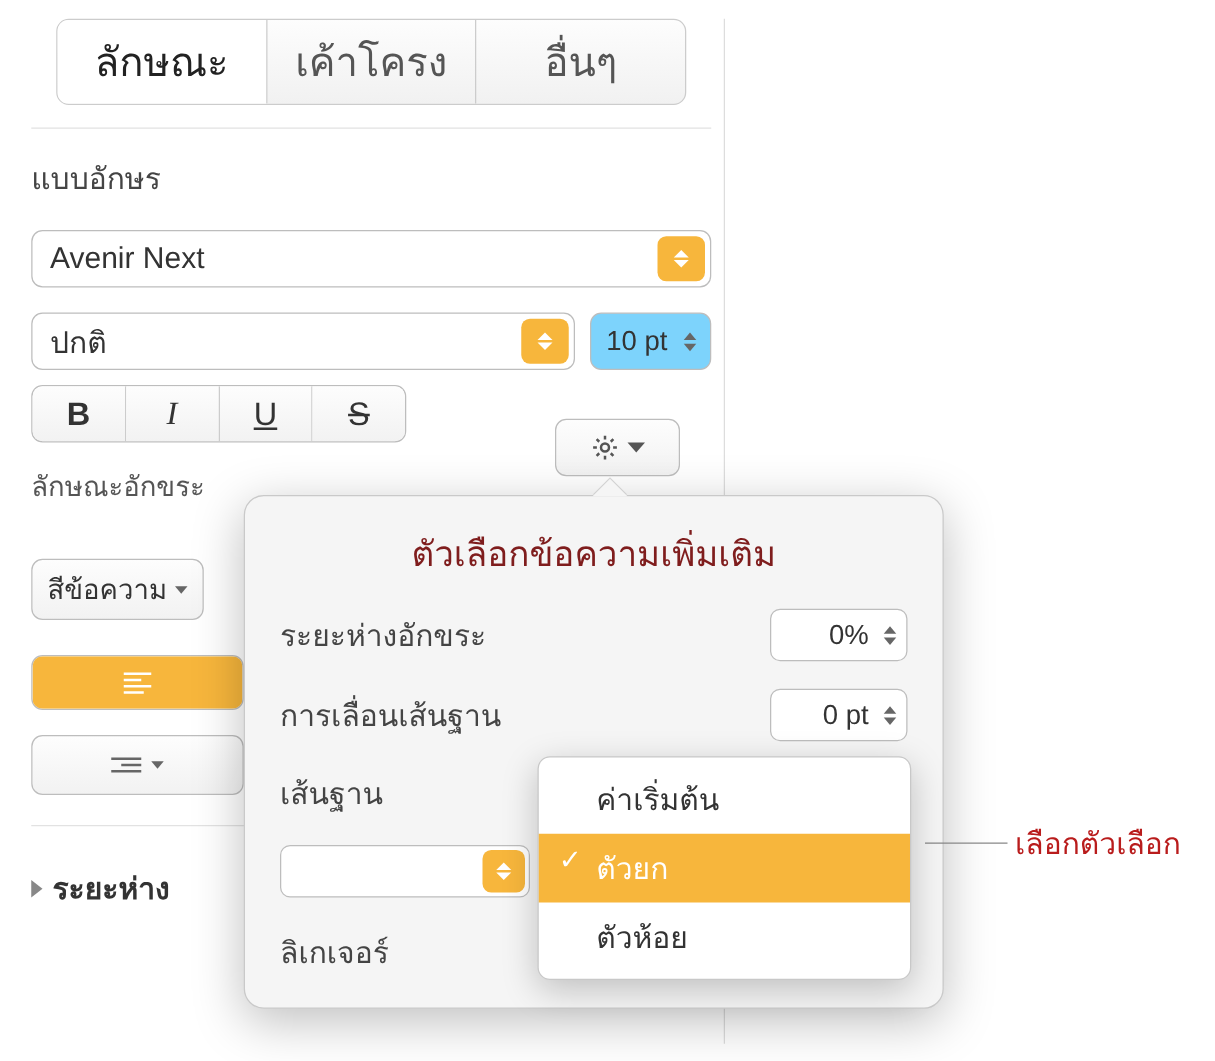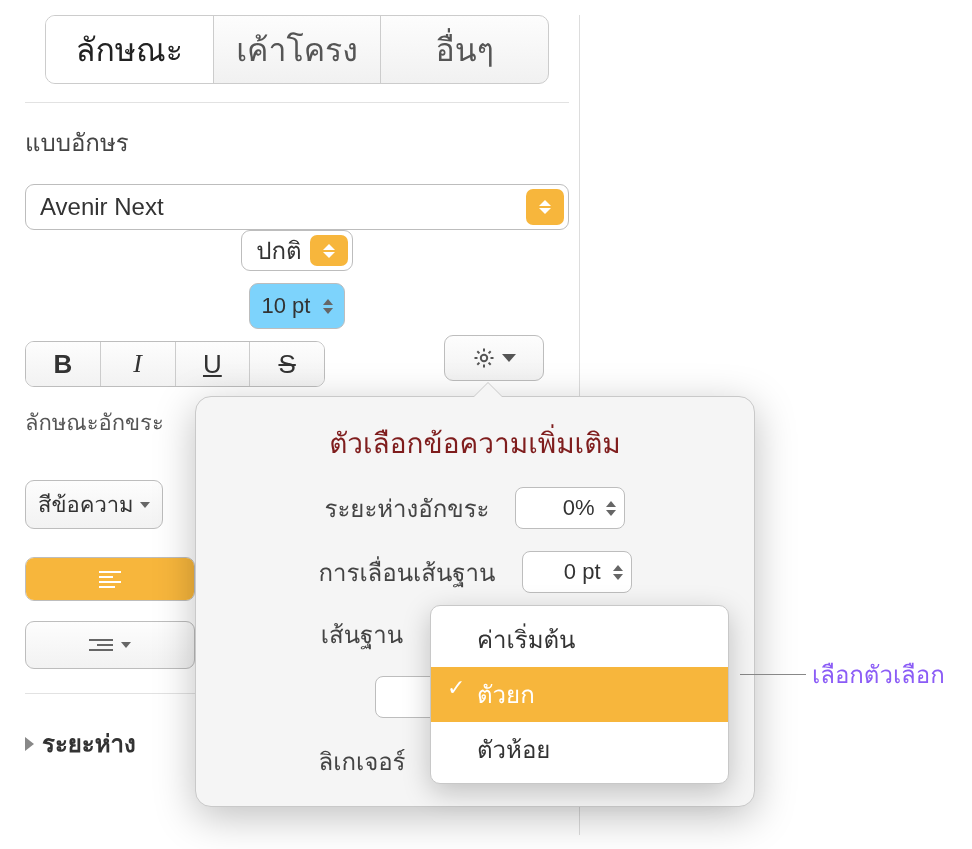--- a/index.html
+++ b/index.html
@@ -76,21 +76,21 @@
       gap: 2px;
     }
     .popup-arrows::before, .popup-arrows::after {
       content: "";
       width: 0; height: 0;
       border-left: 6px solid transparent;
       border-right: 6px solid transparent;
     }
     .popup-arrows::before { border-bottom: 6px solid #fff; }
     .popup-arrows::after { border-top: 6px solid #fff; }
-    .row { display: flex; gap: 12px; margin-top: 0; align-items: center; flex-direction: column; }
+    .row { display: flex; gap: 12px; margin-top: 20px; align-items: center; }
     .stepper {
       display: flex;
       align-items: center;
       background: #7dd3fc;
       border: 1px solid #bdbdbd;
       border-radius: 9px;
       height: 46px;
       padding: 0 34px 0 12px;
       position: relative;
       font-size: 22px;
@@ -246,21 +246,21 @@
     }
     .popover-title {
       text-align: center;
       font-size: 28px;
       color: #7f1d1d;
       margin-bottom: 22px;
     }
     .prow {
       display: flex;
       align-items: center;
-      justify-content: center;
+      justify-content: space-between;
       margin-bottom: 22px;
       gap: 26px;
     }
     .prow-label { font-size: 24px; color: #444; }
     .val-stepper {
       display: flex;
       align-items: center;
       border: 1px solid #bdbdbd;
       border-radius: 8px;
       background: #fff;
@@ -314,21 +314,21 @@
       font-size: 22px;
       min-width: 200px;
     }
     .small-popup .popup-arrows { right: 3px; top: 3px; bottom: 3px; width: 34px; }
 
     .callout {
       position: absolute;
       left: 812px;
       top: 655px;
       font-size: 24px;
-      color: #8b5cf6;
+      color: #b91c1c;
     }
     .callout-line {
       position: absolute;
       left: 740px;
       top: 674px;
       width: 66px;
       height: 1px;
       background: #888;
     }
   </style>

